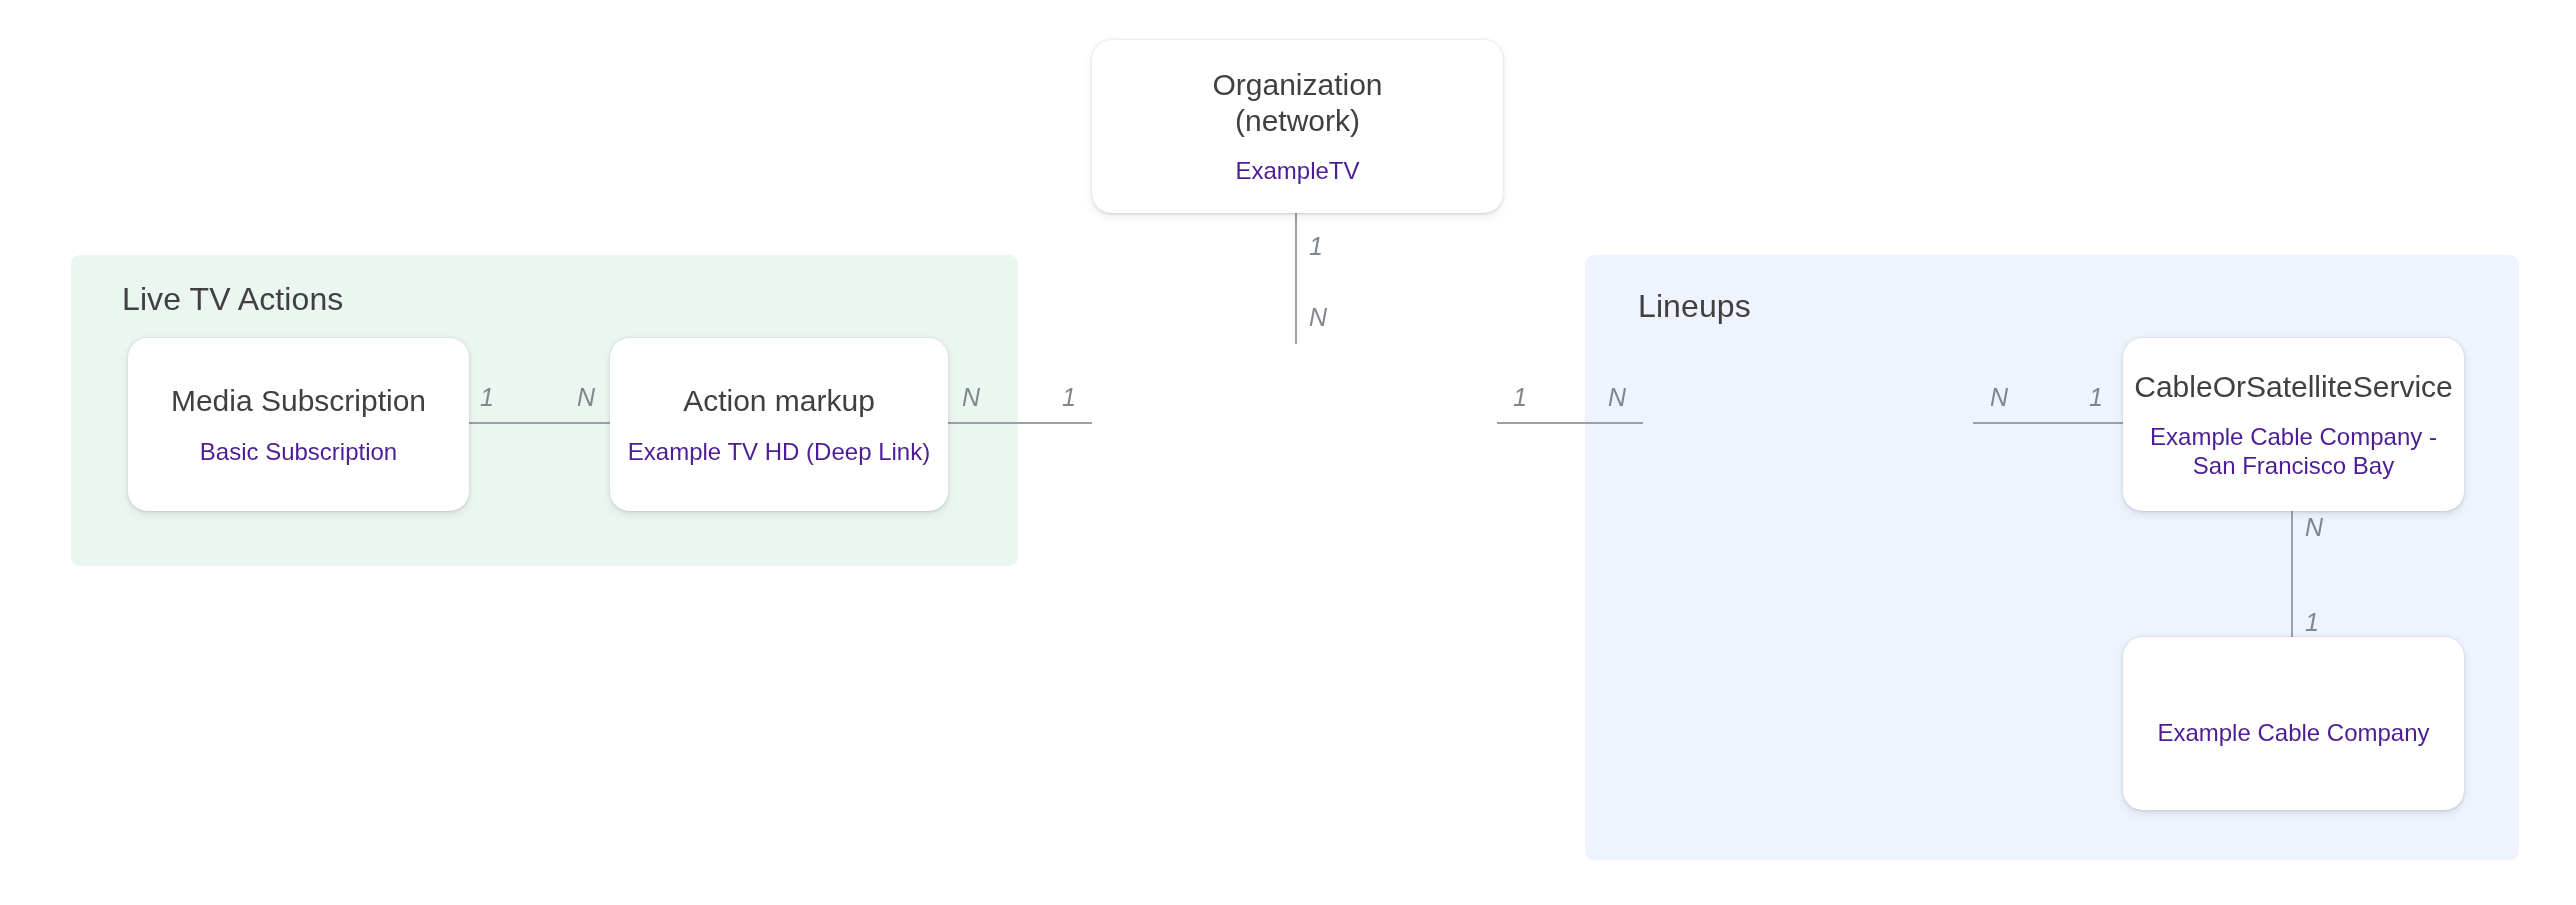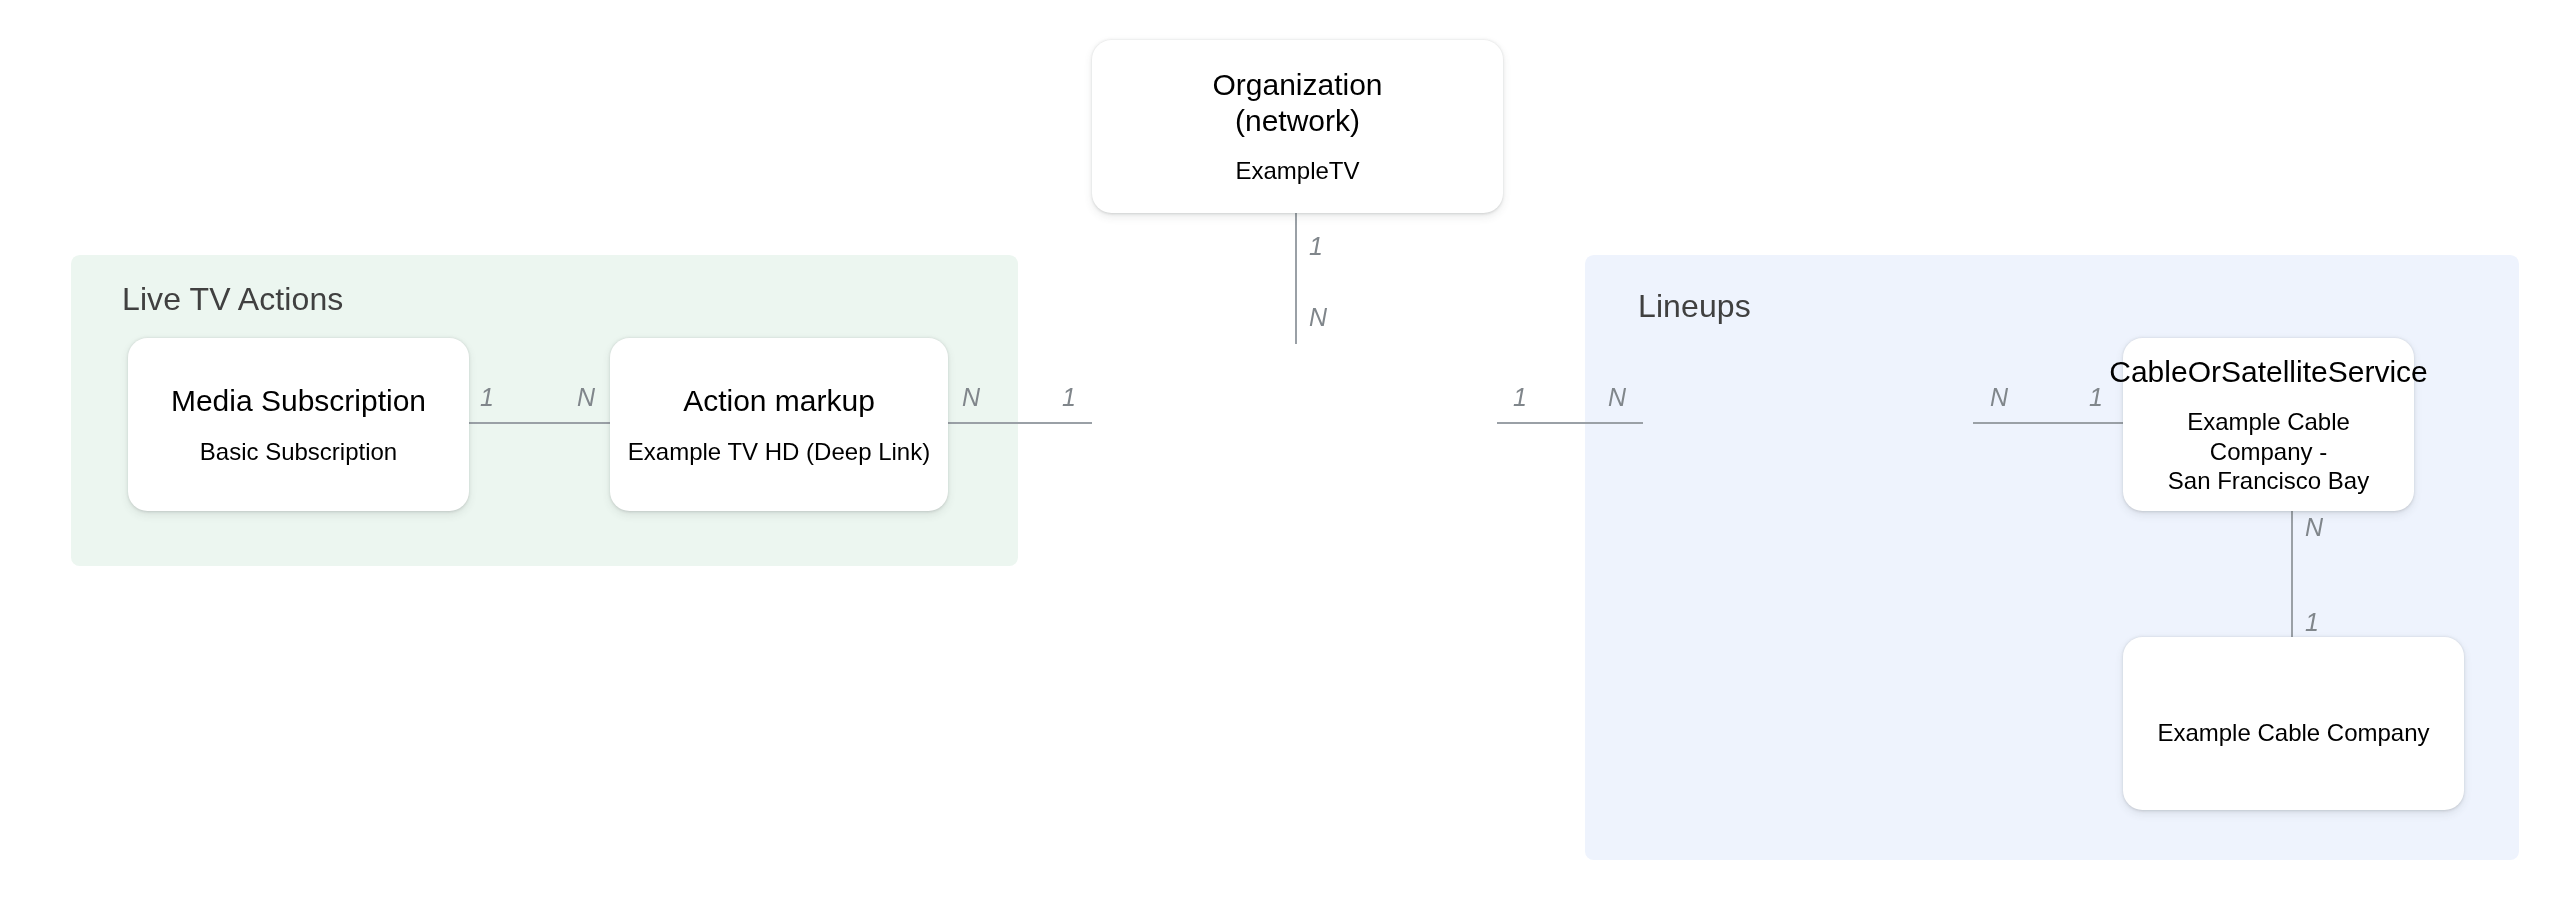--- a/index.html
+++ b/index.html
@@ -60,30 +60,30 @@
     box-shadow: 0 0.9px 2.7px rgba(60,64,67,0.18), 0 3.5px 8.8px rgba(60,64,67,0.10);
     display: flex;
     flex-direction: column;
     align-items: center;
     justify-content: center;
     box-sizing: border-box;
     padding: 7px 16px;
   }
   .node-title {
     font-size: 30px;
-    color: #000000;
+    color: #404040;
     text-align: center;
     line-height: 1.18;
     white-space: pre-line;
     font-weight: 400;
   }
   .node-subtitle {
     margin-top: 18px;
     font-size: 24px;
-    color: #000000;
+    color: #4c1d95;
     text-align: center;
     line-height: 1.22;
     white-space: pre-line;
     font-weight: 400;
   }
 </style>
 </head>
 <body>
 
 <div id="canvas">
@@ -129,21 +129,21 @@
     <div class="node-subtitle">Example TV HD (Deep Link)</div>
   </div>
 
   <div class="node" style="left:128px; top:338px; width:341px; height:173px;">
     <div class="node-title">Media Subscription</div>
     <div class="node-subtitle">Basic Subscription</div>
   </div>
 
 
 
-  <div class="node" style="left:2123px; top:338px; width:291px; height:173px;">
+  <div class="node" style="left:2123px; top:338px; width:341px; height:173px;">
     <div class="node-title">CableOrSatelliteService</div>
     <div class="node-subtitle">Example Cable Company -
 San Francisco Bay</div>
   </div>
 
   <div class="node" style="left:2123px; top:637px; width:341px; height:173px;">
     <div class="node-subtitle">Example Cable Company</div>
   </div>
 
 </div>

